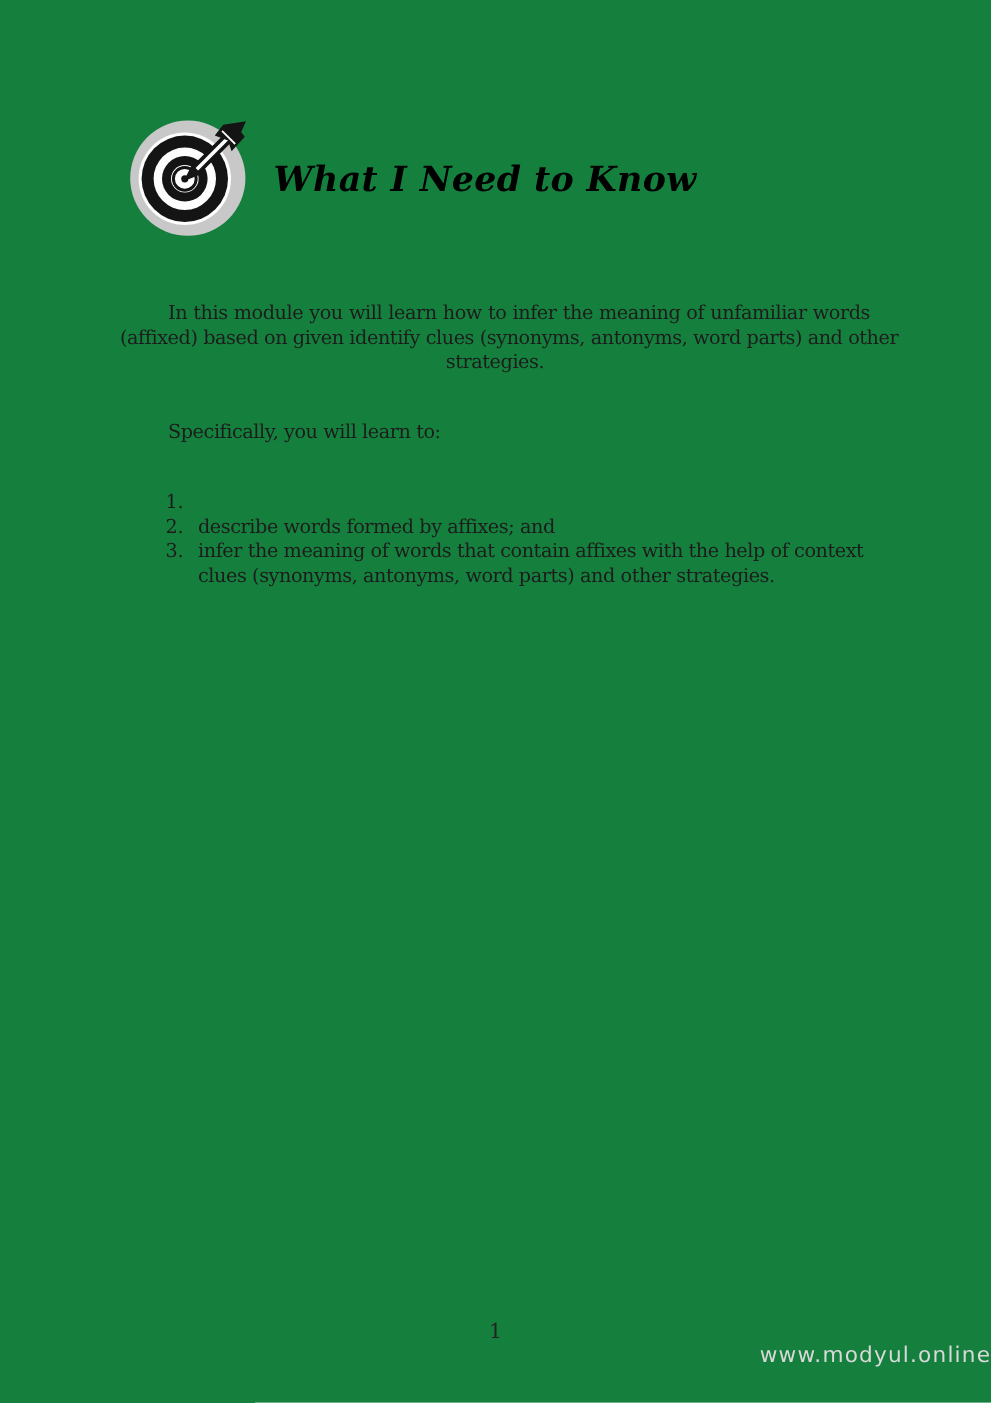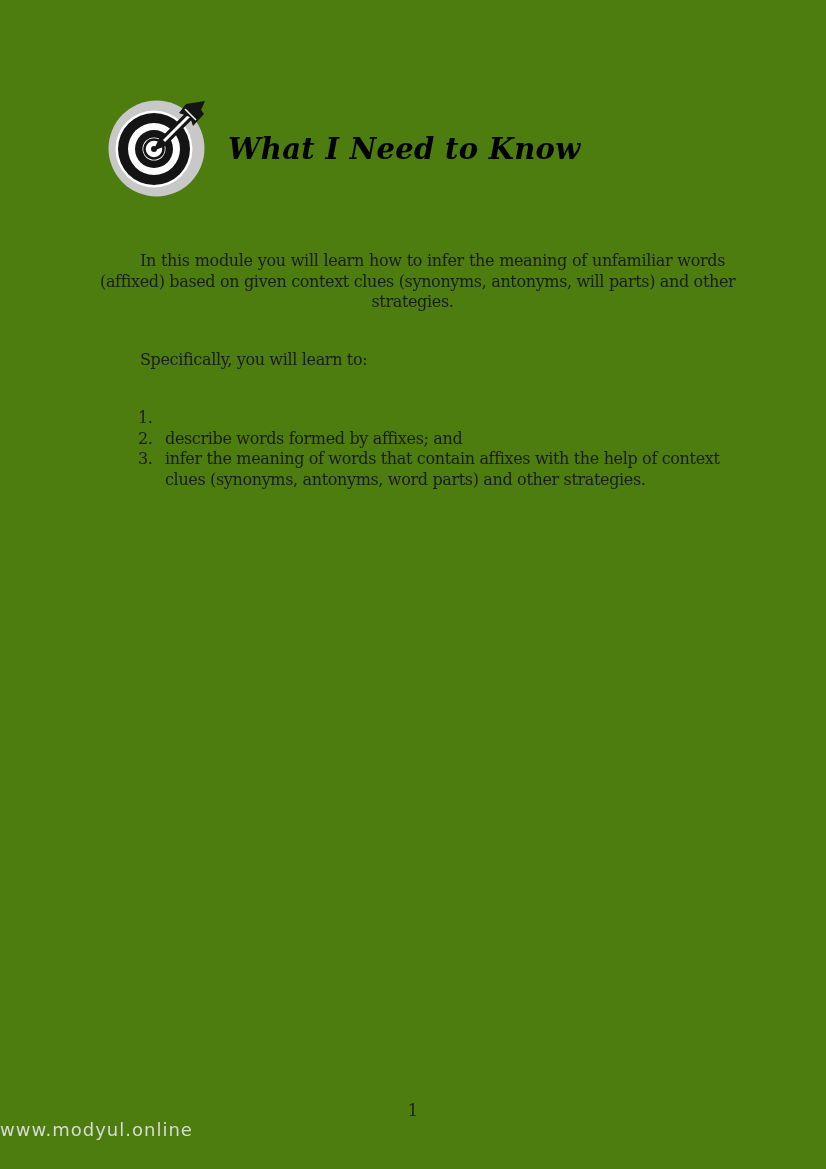--- a/index.html
+++ b/index.html
@@ -2,21 +2,21 @@
 <html><head>
 <meta charset="utf-8">
 <style>
   * { margin: 0; padding: 0; box-sizing: border-box; }
   html, body { background: #ffffff; }
   .page {
     position: relative;
     width: 826px;
     height: 1169px;
     margin: 0 auto;
-    background: #4d7c0f;
+    background: #15803d;
     font-family: "DejaVu Serif", serif;
     color: #1c1c1c;
     overflow: hidden;
   }
 
   
   .header {
     position: absolute;
     left: 108px;
     top: 100px;
@@ -86,21 +86,21 @@
     width: 100%;
     text-align: center;
     font-size: 17px;
     color: #222222;
   }
   .watermark {
     position: absolute;
     left: 0;
     top: 1119px;
     width: 100%;
-    text-align: left;
+    text-align: right;
     font-family: "DejaVu Sans", sans-serif;
     font-size: 18px;
     letter-spacing: 1px;
     color: #d9d9d9;
   }
 </style>
 </head>
 <body>
 
 <div class="page">
@@ -124,21 +124,21 @@
 
         <path d="M71 13 L78 4 L97 1 L93 10 L96 14 L85 26 L82 17 Z" fill="#141414"></path>
         <line x1="77" y1="9" x2="88" y2="20" stroke="#fdfdfd" stroke-width="1.5"></line>
       </svg>
     </div>
     <h1 class="page-title">What I Need to Know</h1>
   </div>
 
   <div class="intro">
     <div class="line-justify line-first">In this module you will learn how to infer the meaning of unfamiliar words</div>
-    <div class="line-justify">(affixed) based on given context clues (synonyms, antonyms, will parts) and other</div>
+    <div class="line-justify">(affixed) based on given identify clues (synonyms, antonyms, word parts) and other</div>
     <div class="line-last">strategies.</div>
   </div>
 
   <div class="lead-in">Specifically, you will learn to:</div>
 
   <div class="objectives">
     <div class="obj-row">
       <span class="obj-num">1.</span>
     </div>
     <div class="obj-row">

